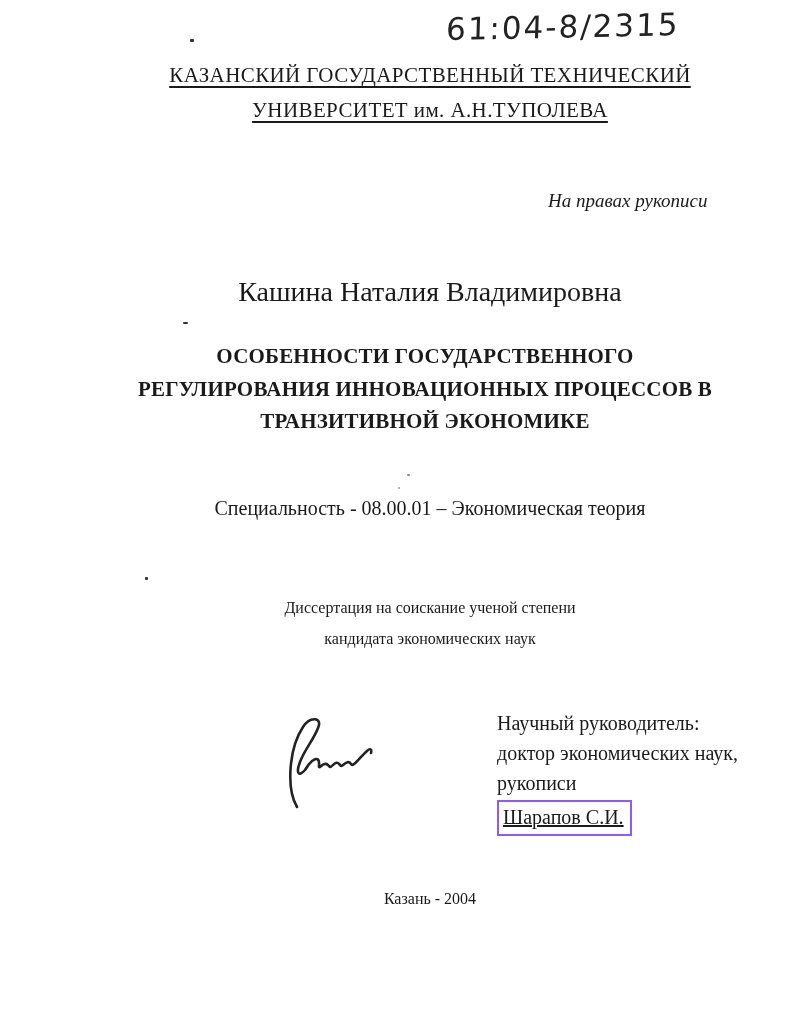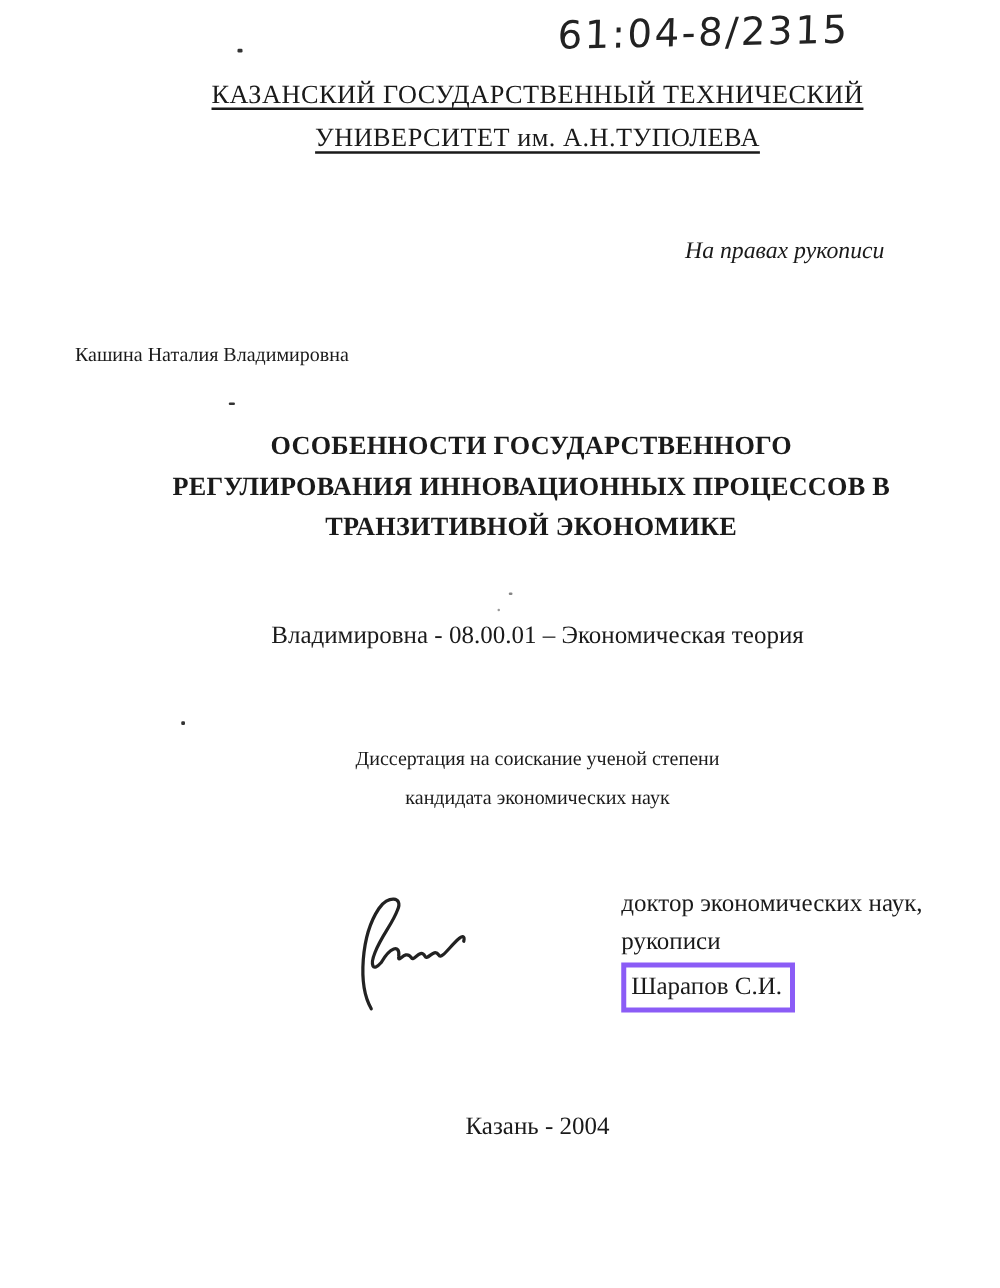--- a/index.html
+++ b/index.html
@@ -39,21 +39,22 @@
   }
   .manuscript {
     position:absolute;
     top:190px; left:548px;
     font-size:19px;
     font-style:italic;
   }
   .author {
     position:absolute;
     top:276px; left:60px; width:740px;
-    font-size:16px;
+    text-align:center;
+    font-size:28px;
   }
   .title {
     position:absolute;
     top:340px; left:40px; width:770px;
     text-align:center;
     font-weight:bold;
     font-size:21px;
     line-height:32.5px;
     letter-spacing:0.2px;
   }
@@ -76,29 +77,30 @@
     width:118px; height:98px;
   }
   .supervisor {
     position:absolute;
     top:708px; left:497px;
     font-size:20px;
     line-height:30px;
   }
   .supervisor-name {
     display:inline-block;
-    border:4px solid #8b5cf6;
+    border:2px solid #8b5cf6;
     padding:0 6px 2px 4px;
     margin-top:2px;
+    text-decoration:underline;
   }
   .city {
     position:absolute;
     top:890px; left:60px; width:740px;
     text-align:center;
-    font-size:20px;
+    font-size:16px;
   }
   .speck {
     position:absolute;
     background:#333;
     border-radius:1px;
   }
   .speck.s1 { left:190px; top:39px;  width:4px; height:3px; }
   .speck.s2 { left:183px; top:322px; width:5px; height:2px; }
   .speck.s3 { left:145px; top:577px; width:3px; height:3px; }
   .speck.s4 { left:407px; top:474px; width:3px; height:2px; opacity:.6; }
@@ -129,37 +131,38 @@
   <div class="manuscript">На правах рукописи</div>
 
   <div class="author">Кашина Наталия Владимировна</div>
 
   <div class="title">
     <div>ОСОБЕННОСТИ ГОСУДАРСТВЕННОГО</div>
     <div>РЕГУЛИРОВАНИЯ ИННОВАЦИОННЫХ ПРОЦЕССОВ В</div>
     <div>ТРАНЗИТИВНОЙ ЭКОНОМИКЕ</div>
   </div>
 
-  <div class="specialty">Владимировна - 08.00.01 – Экономическая теория</div>
+  <div class="specialty">Специальность - 08.00.01 – Экономическая теория</div>
 
   <div class="thesis">
     <div>Диссертация на соискание ученой степени</div>
     <div>кандидата экономических наук</div>
   </div>
 
   <div class="signature-wrap">
     <svg width="118" height="98" viewBox="0 0 118 98">
       <path d="M16,95 C5,76 8,36 22,15 C29,4 42,5 37,16 C33,27 24,37 19,50
                C15,60 17,66 24,58 C31,46 39,43 38,53 C37,60 43,47 48,54
                C50,58 55,46 59,53 C61,57 66,46 70,52 C72,56 79,45 86,39
                C89,36 91,37 90,41" fill="none" stroke="#222" stroke-width="2.6" stroke-linecap="round" stroke-linejoin="round"></path>
     </svg>
   </div>
 
   <div class="supervisor">
+    <div>Научный руководитель:</div>
     <div>доктор экономических наук,</div>
     <div>рукописи</div>
     <div>
       <span class="supervisor-name">Шарапов С.И.</span>
     </div>
   </div>
 
   <div class="city">Казань - 2004</div>
 
 </div>

